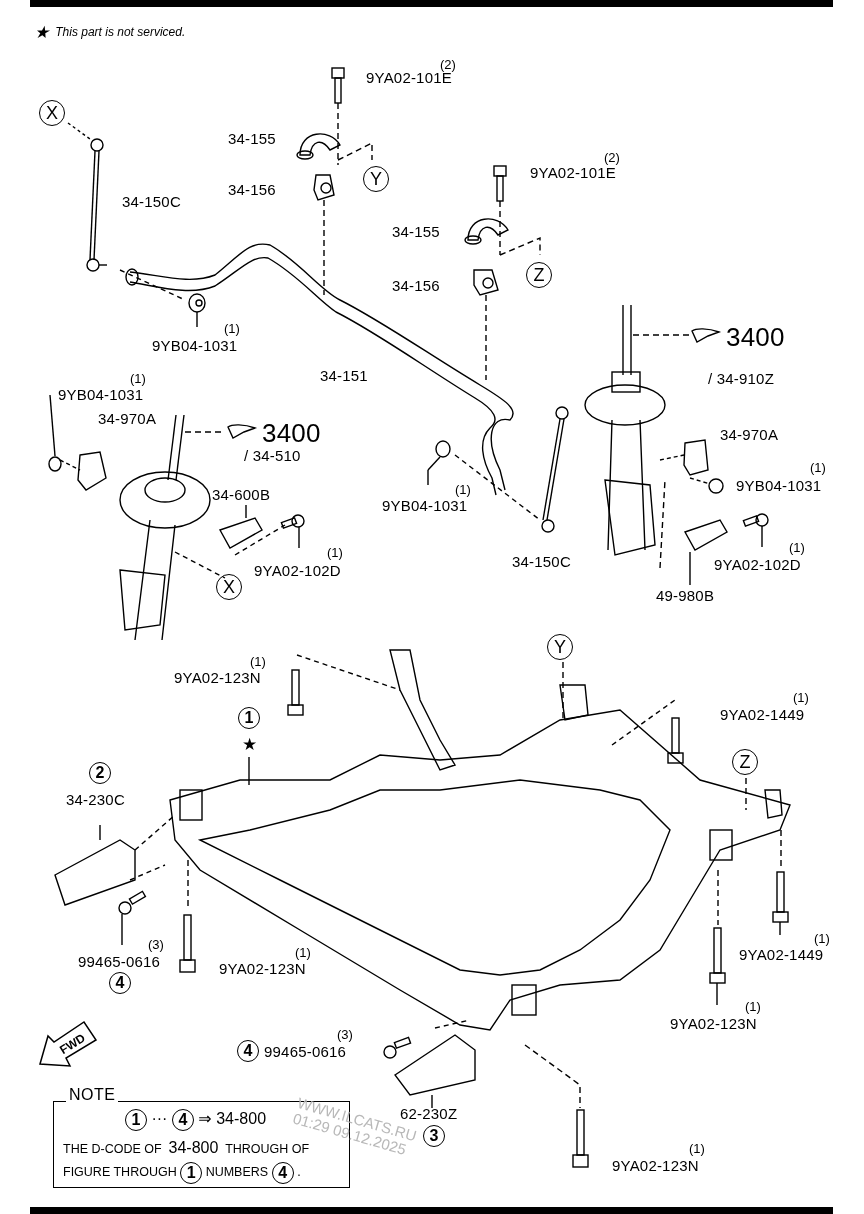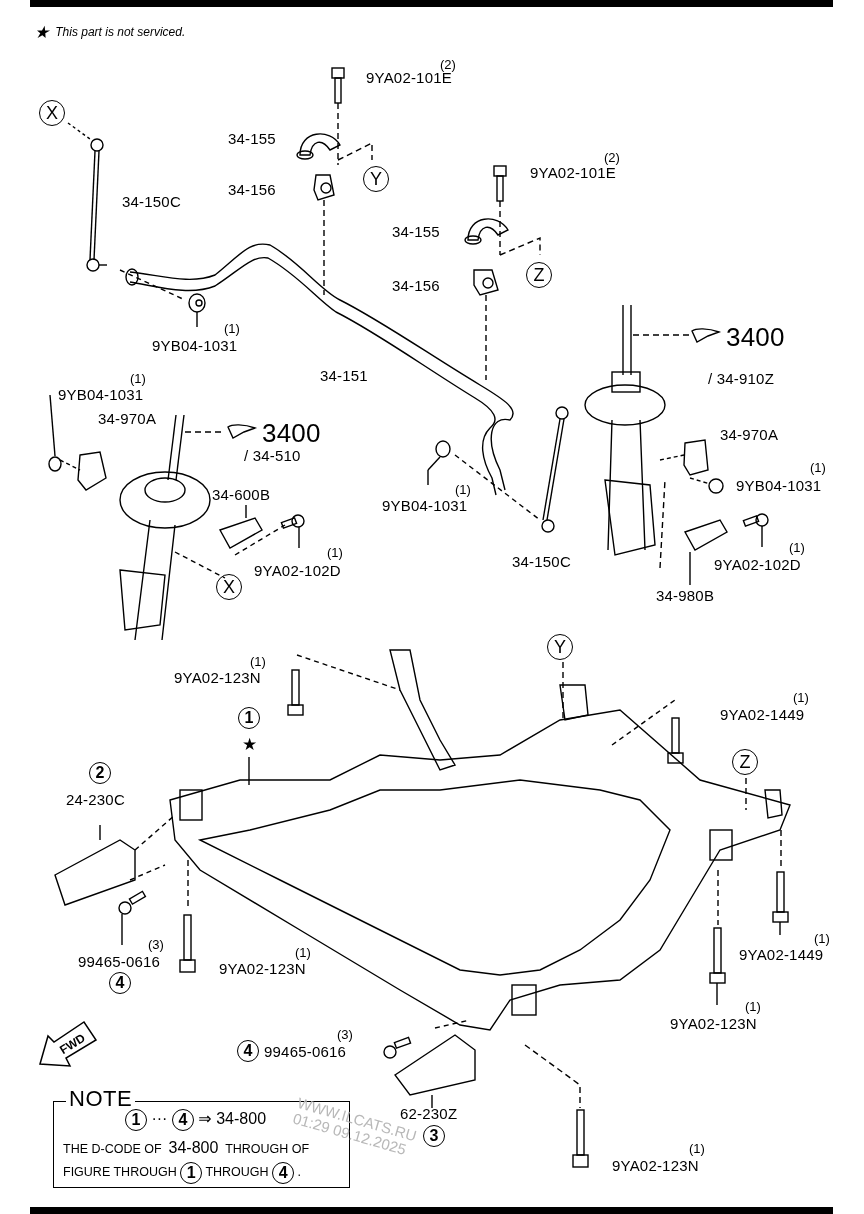--- a/index.html
+++ b/index.html
@@ -9,21 +9,21 @@
   .bar.bottom { top:1207px; }
   svg.art { position:absolute; left:0; top:0; }
   .lbl { position:absolute; font-size:15px; line-height:15px; white-space:nowrap; letter-spacing:0.2px; }
   .qty { position:absolute; font-size:13px; line-height:13px; }
   .big { font-size:26px; line-height:22px; }
   .star-note { position:absolute; left:34px; top:22px; font-size:12px;font-style:italic; }
   .star-note .star { font-size:17px; vertical-align:-2px; margin-right:6px; }
   .circ { position:absolute; width:24px; height:24px; border:1.5px solid #000; border-radius:50%; text-align:center; line-height:24px; font-size:18px; }
   .circ.sm { width:20px; height:20px; line-height:20px; font-size:16px; font-weight:bold; }
   .note-box { position:absolute; left:53px; top:1101px; width:295px; height:85px; border:1.5px solid #000; }
-  .note-title { position:absolute; left:66px; top:1086px; font-size:22px; background:#fff; padding:0 3px; letter-spacing:0.5px; }
+  .note-title { position:absolute; left:66px; top:1086px; font-size:16px; background:#fff; padding:0 3px; letter-spacing:0.5px; }
   .note-l1 { position:absolute; left:125px; top:1109px; font-size:16px; }
   .note-l2 { position:absolute; left:63px; top:1139px; font-size:12.5px; }
   .note-l2 .code { font-size:16px; }
   .note-l3 { position:absolute; left:63px; top:1162px; font-size:12.5px; }
   .wm { position:absolute; left:300px; top:1095px; color:#b8b8b8; font-size:15px; transform:rotate(16deg); transform-origin:left top; line-height:16px; }
   .fwd { position:absolute; left:36px; top:1018px; }
 </style>
 </head>
 <body>
 
@@ -274,28 +274,28 @@
 <div class="lbl" style="left:382px;top:498px;">9YB04-1031</div>
 <div class="lbl" style="left:512px;top:554px;">34-150C</div>
 
 <div class="lbl big" style="left:726px;top:326px;">3400</div>
 <div class="lbl" style="left:708px;top:371px;">/ 34-910Z</div>
 <div class="lbl" style="left:720px;top:427px;">34-970A</div>
 <div class="qty" style="left:810px;top:461px;">(1)</div>
 <div class="lbl" style="left:736px;top:478px;">9YB04-1031</div>
 <div class="qty" style="left:789px;top:541px;">(1)</div>
 <div class="lbl" style="left:714px;top:557px;">9YA02-102D</div>
-<div class="lbl" style="left:656px;top:588px;">34-980B</div>
+<div class="lbl" style="left:656px;top:588px;">49-980B</div>
 
 <div class="qty" style="left:250px;top:655px;">(1)</div>
 <div class="lbl" style="left:174px;top:670px;">9YA02-123N</div>
 <div class="qty" style="left:793px;top:691px;">(1)</div>
 <div class="lbl" style="left:720px;top:707px;">9YA02-1449</div>
 
-<div class="lbl" style="left:66px;top:792px;">24-230C</div>
+<div class="lbl" style="left:66px;top:792px;">34-230C</div>
 <div class="qty" style="left:148px;top:938px;">(3)</div>
 <div class="lbl" style="left:78px;top:954px;">99465-0616</div>
 <div class="qty" style="left:295px;top:946px;">(1)</div>
 <div class="lbl" style="left:219px;top:961px;">9YA02-123N</div>
 
 <div class="qty" style="left:814px;top:932px;">(1)</div>
 <div class="lbl" style="left:739px;top:947px;">9YA02-1449</div>
 <div class="qty" style="left:745px;top:1000px;">(1)</div>
 <div class="lbl" style="left:670px;top:1016px;">9YA02-123N</div>
 
@@ -322,21 +322,21 @@
   <span>34-800</span>
 </div>
 <div class="note-l2">
   <span>THE D-CODE OF</span>&nbsp;
   <span class="code">34-800</span>&nbsp;
   <span>THROUGH OF</span>
 </div>
 <div class="note-l3">
   <span>FIGURE THROUGH</span>
   <span class="circ sm" style="position:relative;display:inline-block;vertical-align:middle;">1</span>
-  <span>THROUGH</span>
+  <span>NUMBERS</span>
   <span class="circ sm" style="position:relative;display:inline-block;vertical-align:middle;">4</span>
   <span>.</span>
 </div>
 
 <div class="wm">
   <div>WWW.ILCATS.RU</div>
   <div>01:29 09.12.2025</div>
 </div>
 
 <div class="bar bottom"></div>

